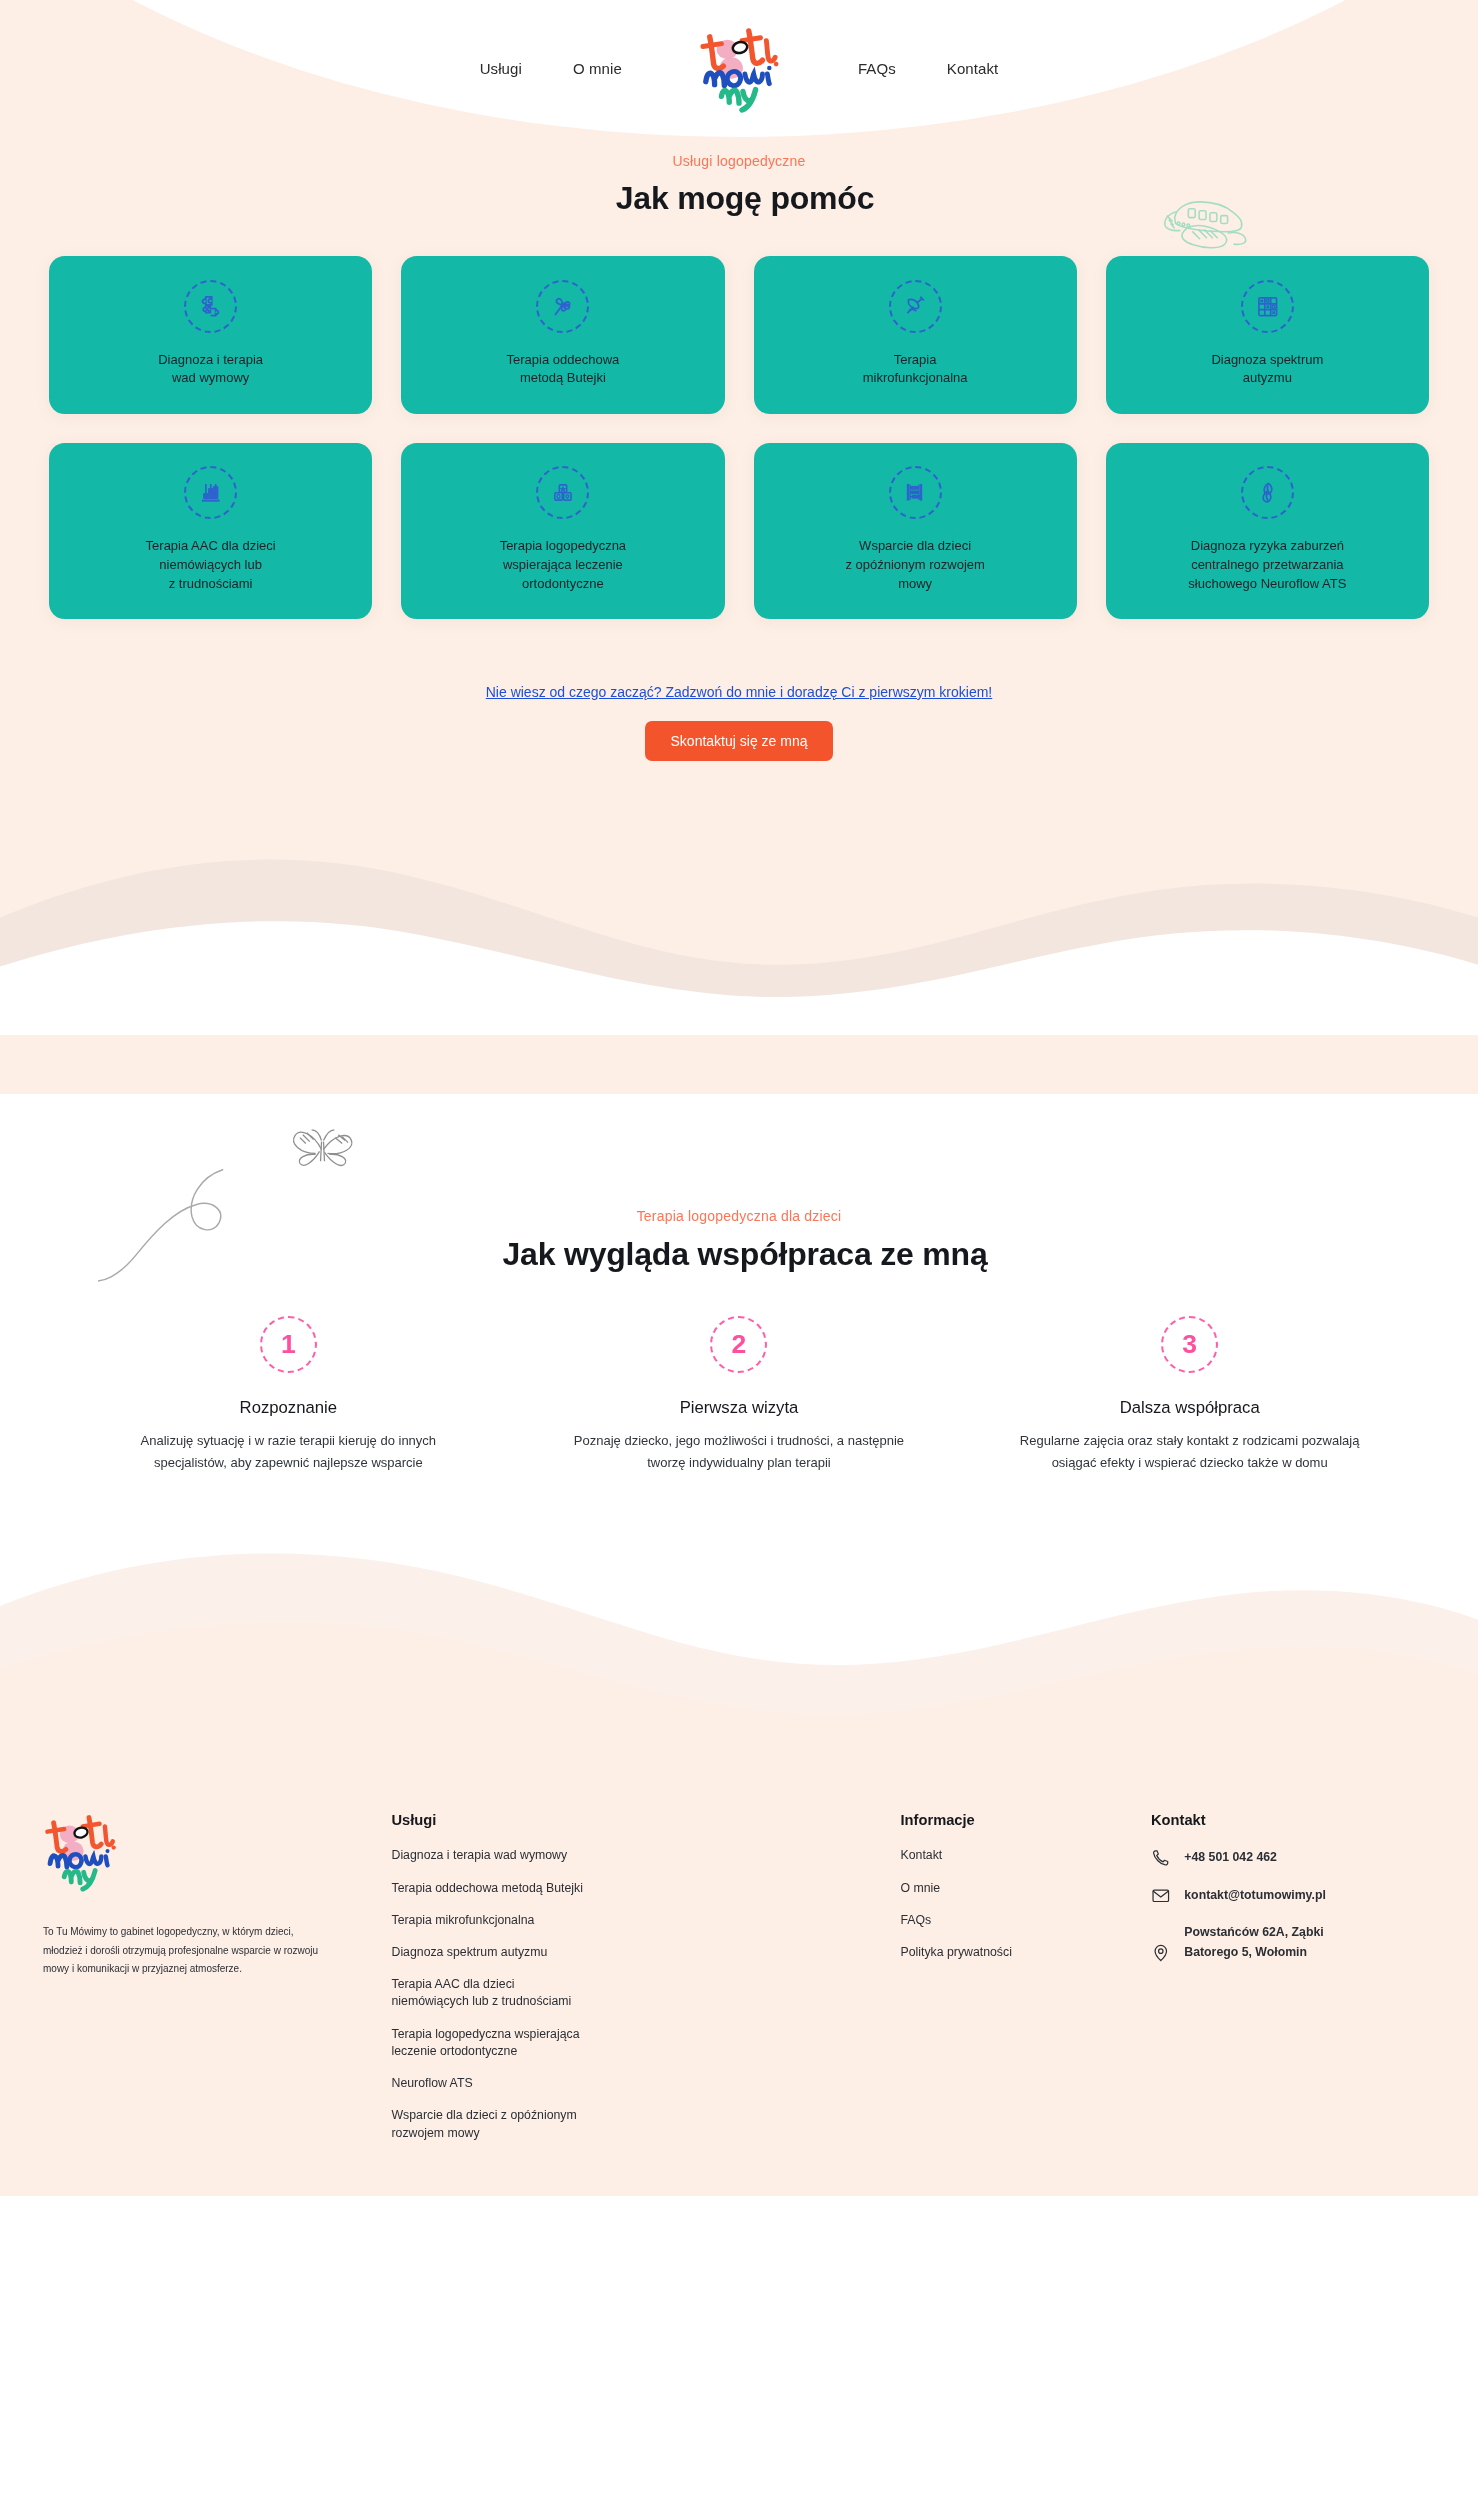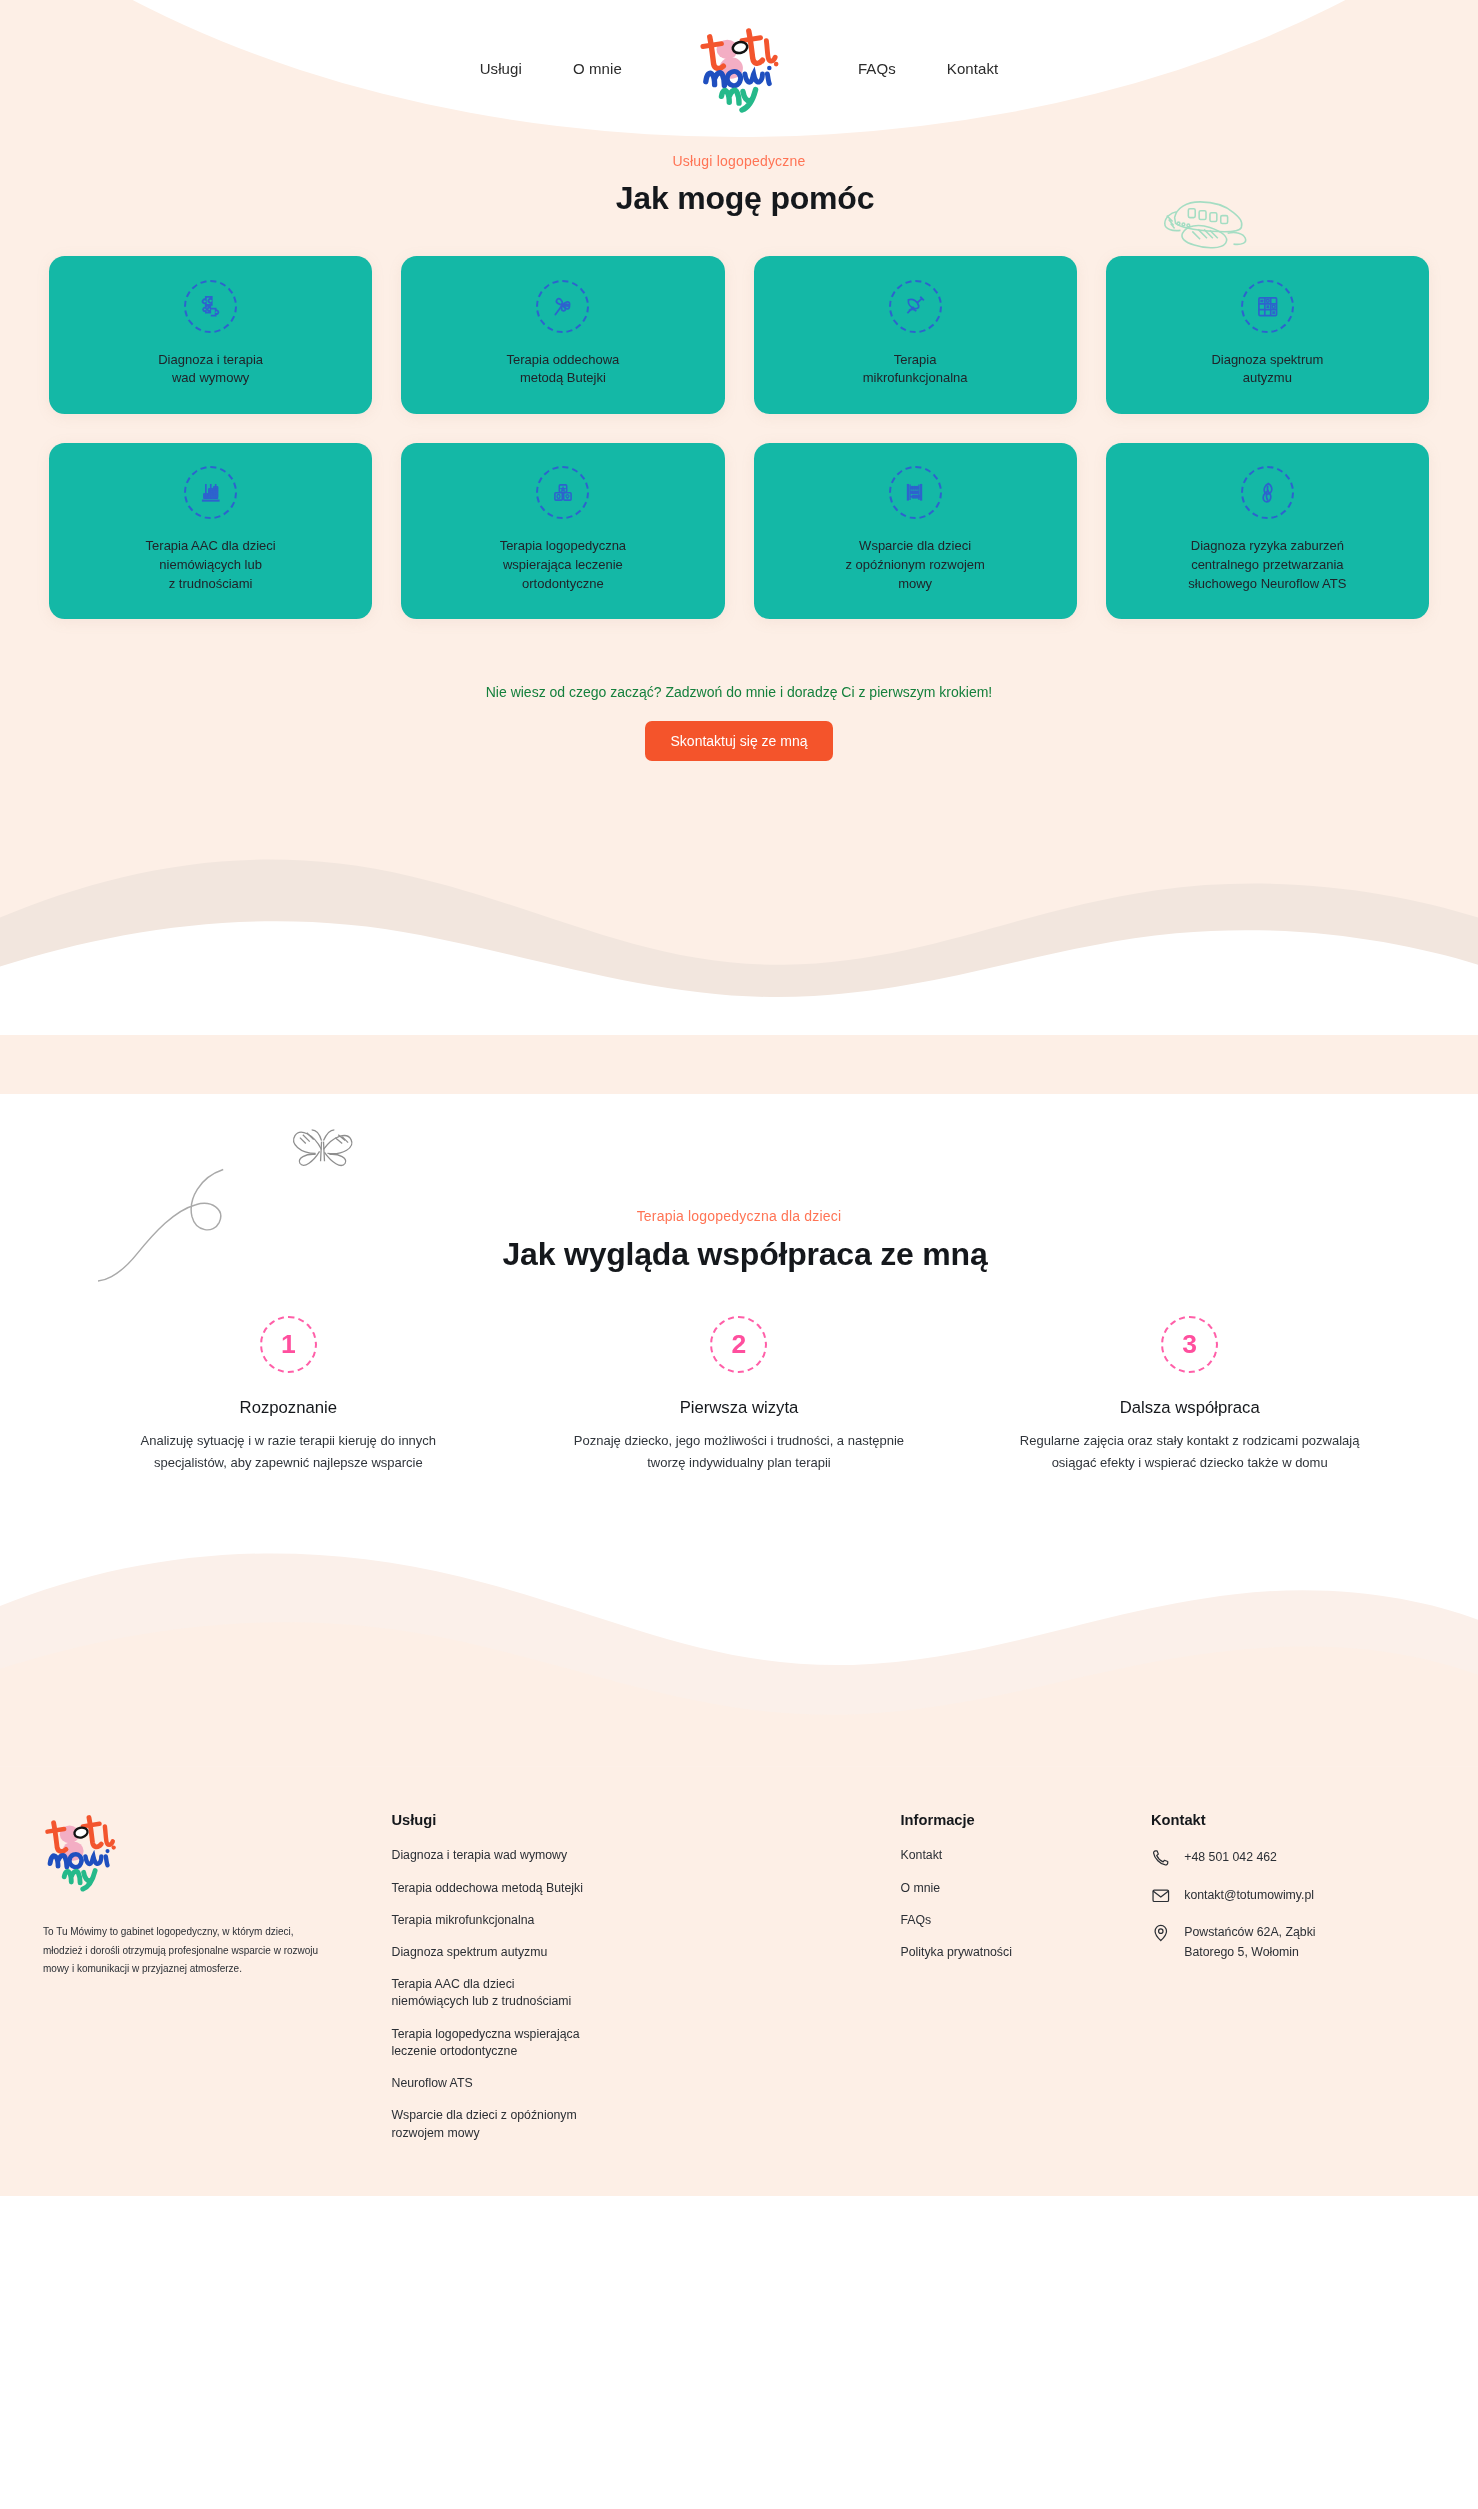--- a/index.html
+++ b/index.html
@@ -105,21 +105,21 @@
   }
   .svc-label {
     font-size: 13px;
     line-height: 1.45;
     color: #20242a;
     white-space: pre-line;
   }
 
   
   .cta-block { position: relative; z-index: 2; text-align: center; margin-top: 65px; }
-  .cta-text { font-size: 14px; color: #15803d; }
+  .cta-text { font-size: 14px; color: #1d4ed8; text-decoration: underline; }
   .cta-btn {
     display: inline-block;
     margin-top: 21.6px;
     background: #F4542B;
     color: #fff;
     border: none;
     border-radius: 6.9px;
     padding: 11.8px 25.5px;
     font-size: 14px;
     font-family: inherit;
@@ -175,21 +175,21 @@
   .footer-col-title { font-size: 14.7px; font-weight: 700; color: #15181c; margin-bottom: 19.6px; }
   .footer-link {
     display: block;
     font-size: 12.3px;
     line-height: 1.42;
     color: #2b2f35;
     text-decoration: none;
     margin-bottom: 14.7px;
     white-space: pre-line;
   }
-  .contact-row { display: flex; align-items: flex-start; gap: 13.7px; margin-bottom: 16.7px; }
+  .contact-row { display: flex; align-items: flex-end; gap: 13.7px; margin-bottom: 16.7px; font-weight: bold; }
   .contact-txt { font-size: 12.3px; line-height: 1.6; color: #2b2f35; white-space: pre-line; padding-top: 1px; }
   .ci { flex: 0 0 19.6px; margin-top: 1px; }
 </style>
 </head>
 <body>
 
 <div class="page">
 
   <section class="services-section">
     <div class="header-cap"></div>

